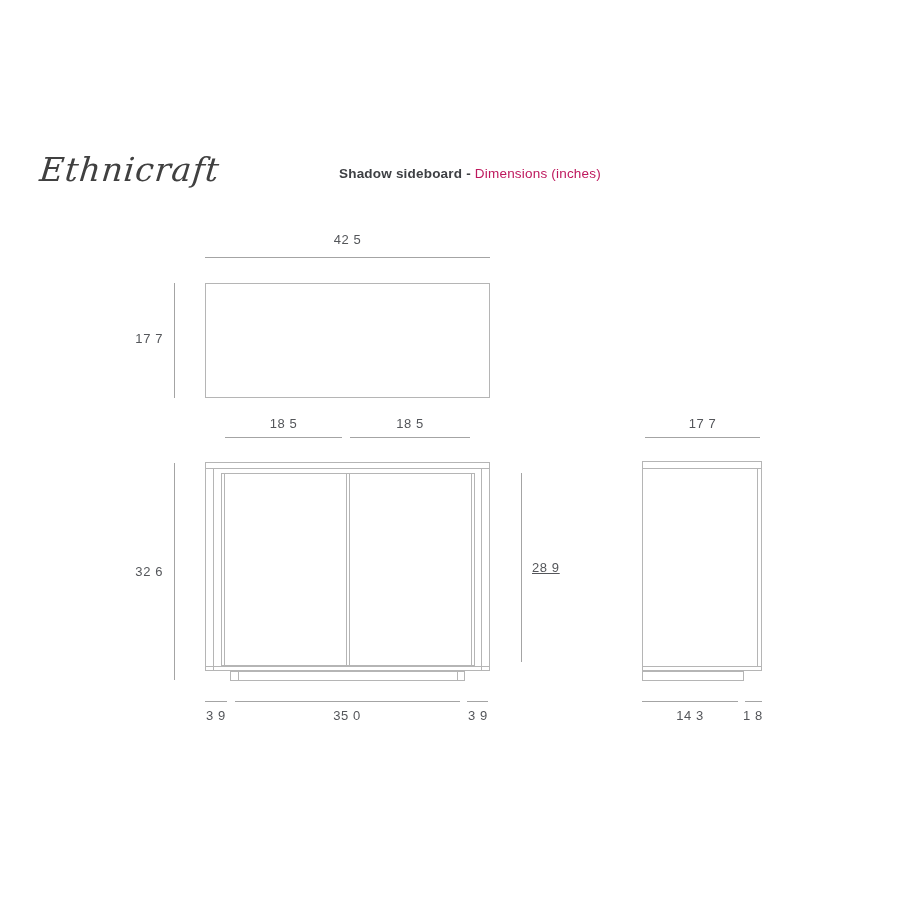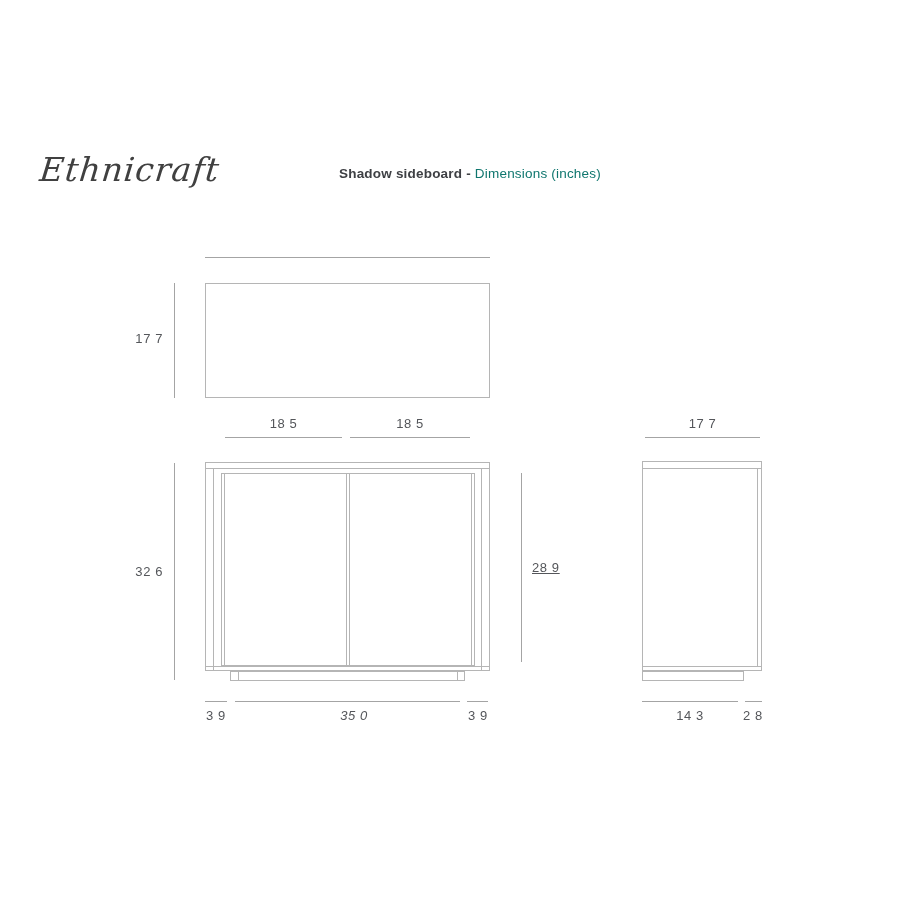--- a/index.html
+++ b/index.html
@@ -18,21 +18,21 @@
     position:absolute;left:40px;top:150px;
     font-family:"DejaVu Serif", serif;
     font-style:italic;font-size:33px;color:var(--logo);
     transform:skewX(-6deg);letter-spacing:1px;white-space:nowrap;
   }
   .title{
     position:absolute;left:339px;top:166px;font-size:13.5px;color:var(--text);
     white-space:nowrap;letter-spacing:.2px;
   }
   .title .bold{font-weight:bold;color:#3e4044;}
-  .title .reg{font-weight:normal;color:#0f766e;}
+  .title .reg{font-weight:normal;color:#be185d;}
 
   .hline{position:absolute;height:1px;background:var(--dimension-line);}
   .vline{position:absolute;width:1px;background:var(--dimension-line);}
   .draw-h{position:absolute;height:1px;background:var(--drawing-line);}
   .draw-v{position:absolute;width:1px;background:var(--drawing-line);}
   .rect{position:absolute;border:1px solid var(--drawing-line);background:transparent;}
 
   .dim-label{
     position:absolute;font-size:13px;line-height:16px;color:var(--text);
     letter-spacing:.6px;white-space:nowrap;
@@ -44,20 +44,21 @@
 <body>
 
 <div id="scene">
 
   <div class="logo">Ethnicraft</div>
   <div class="title">
     <span class="bold">Shadow sideboard -</span>
     <span class="reg">Dimensions (inches)</span>
   </div>
 
+  <div class="dim-label c" style="left:205px;top:232px;width:285px;">42 5</div>
   <div class="hline" style="left:205px;top:257px;width:285px;"></div>
 
   <div class="rect" style="left:205px;top:283px;width:285px;height:115px;"></div>
 
   <div class="vline" style="left:174px;top:283px;height:115px;"></div>
   <div class="dim-label r" style="left:95px;top:331px;width:68px;">17 7</div>
 
   <div class="dim-label c" style="left:225px;top:416px;width:117px;">18 5</div>
   <div class="dim-label c" style="left:350px;top:416px;width:120px;">18 5</div>
   <div class="hline" style="left:225px;top:437px;width:117px;"></div>
@@ -82,30 +83,30 @@
   <div class="vline" style="left:174px;top:463px;height:217px;"></div>
   <div class="dim-label r" style="left:95px;top:564px;width:68px;">32 6</div>
 
   <div class="vline" style="left:521px;top:473px;height:189px;"></div>
   <div class="dim-label" style="left:532px;top:560px;text-decoration:underline;">28 9</div>
 
   <div class="hline" style="left:205px;top:701px;width:22px;"></div>
   <div class="hline" style="left:235px;top:701px;width:225px;"></div>
   <div class="hline" style="left:467px;top:701px;width:21px;"></div>
   <div class="dim-label c" style="left:196px;top:708px;width:40px;">3 9</div>
-  <div class="dim-label c" style="left:334px;top:708px;width:40px;font-style:italic;">35 0</div>
+  <div class="dim-label c" style="left:327px;top:708px;width:40px;">35 0</div>
   <div class="dim-label c" style="left:458px;top:708px;width:40px;">3 9</div>
 
   <div class="dim-label c" style="left:645px;top:416px;width:115px;">17 7</div>
   <div class="hline" style="left:645px;top:437px;width:115px;"></div>
 
   <div class="rect" style="left:642px;top:461px;width:120px;height:210px;"></div>
   <div class="draw-h" style="left:642px;top:468px;width:120px;"></div>
   <div class="draw-v" style="left:757px;top:468px;height:198px;"></div>
   <div class="draw-h" style="left:642px;top:666px;width:120px;"></div>
   <div class="rect" style="left:642px;top:671px;width:102px;height:10px;"></div>
 
   <div class="hline" style="left:642px;top:701px;width:96px;"></div>
   <div class="hline" style="left:745px;top:701px;width:17px;"></div>
   <div class="dim-label c" style="left:670px;top:708px;width:40px;">14 3</div>
-  <div class="dim-label c" style="left:733px;top:708px;width:40px;">2 8</div>
+  <div class="dim-label c" style="left:733px;top:708px;width:40px;">1 8</div>
 
 </div>
 
 </body></html>

